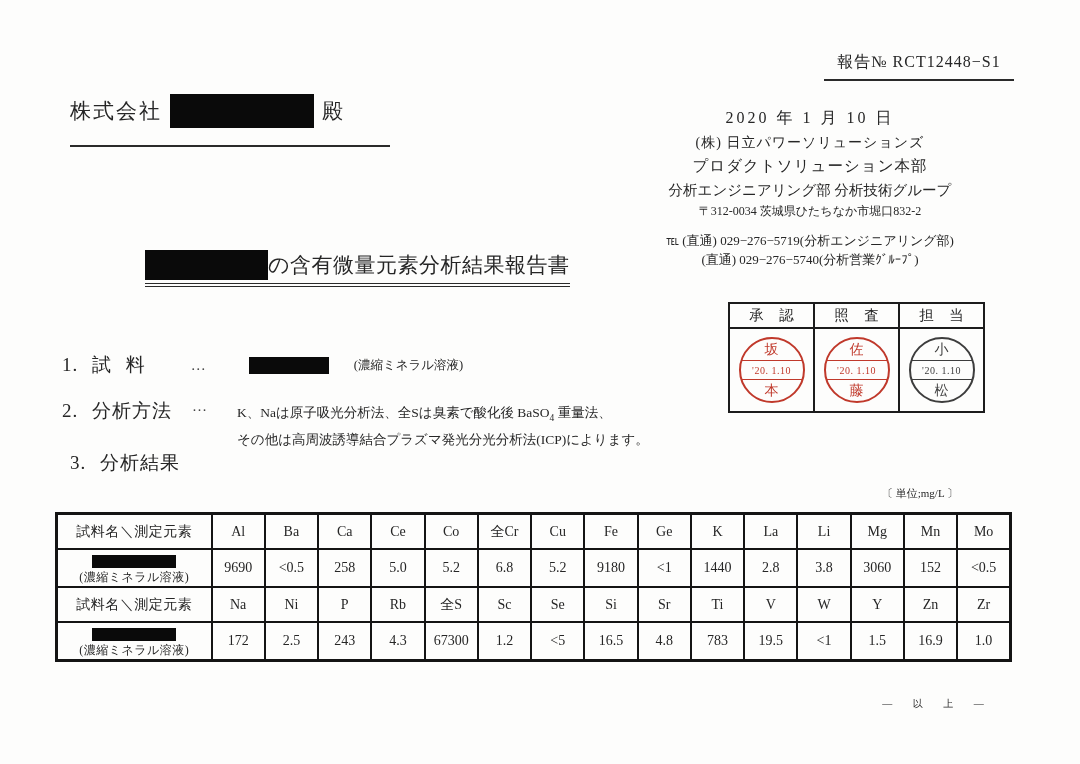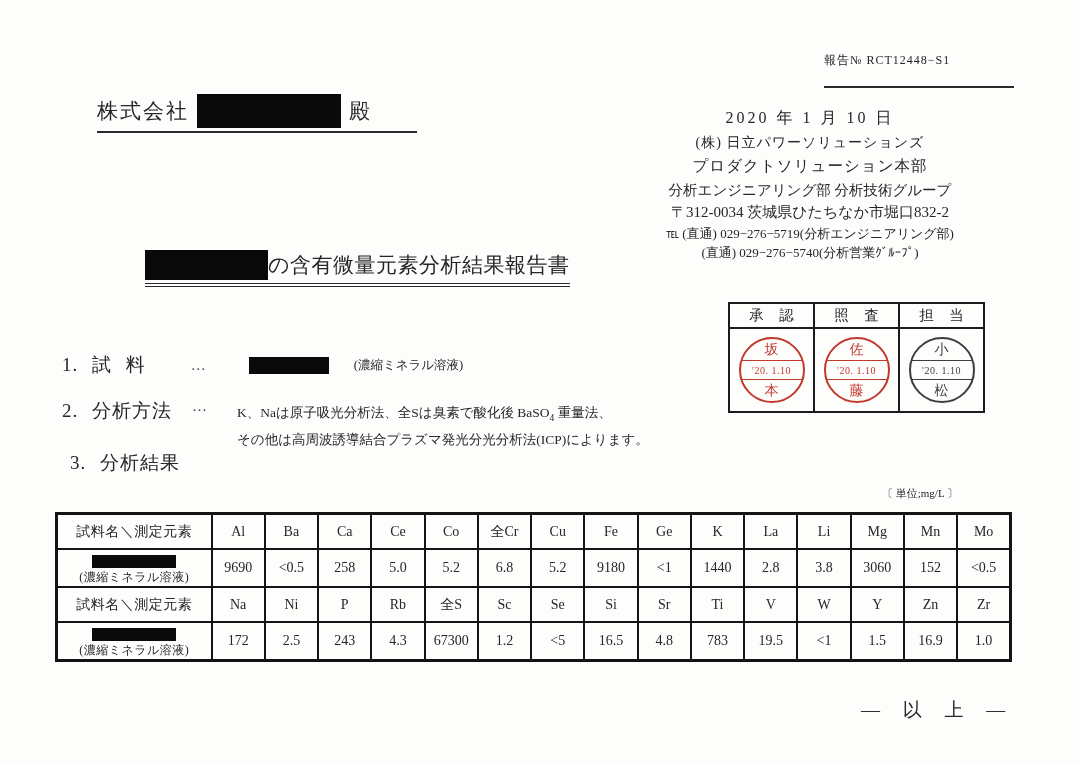--- a/index.html
+++ b/index.html
@@ -3,37 +3,37 @@
 <meta charset="utf-8">
 <style>
   html,body{margin:0;padding:0;background:#e9e9e9;}
   .page{
     position:relative;width:1080px;height:764px;overflow:hidden;
     background:#fdfdfc;color:#262626;
     font-family:"Liberation Serif","DejaVu Serif",serif;
   }
   
   .report-no{
-    position:absolute;top:52px;left:824px;width:190px;
-    font-size:12px;letter-spacing:1px;border-bottom:2px solid #2a2a2a;padding-bottom:17px;
+    position:absolute;top:52px;left:824px;width:190px;text-align:center;
+    font-size:16px;letter-spacing:1px;border-bottom:2px solid #2a2a2a;padding-bottom:6px;
   }
   
   .addressee{
     position:absolute;top:94px;left:70px;width:320px;
-    display:flex;align-items:center;border-bottom:2px solid #2a2a2a;padding-bottom:3px;margin-left:27px;
+    display:flex;align-items:center;border-bottom:2px solid #2a2a2a;padding-bottom:17px;
   }
   .addressee .txt{font-size:21px;letter-spacing:2px;white-space:nowrap;}
   .redact-lg{width:144px;height:34px;background:#0a0a0a;margin:0 8px;flex:none;}
   
   .sender{position:absolute;top:108px;left:616px;width:388px;text-align:center;}
   .s-date{font-size:16px;letter-spacing:3px;margin-bottom:5px;}
   .s-company{font-size:14px;letter-spacing:1px;margin-bottom:4px;}
   .s-division{font-size:15.5px;letter-spacing:1px;margin-bottom:4px;}
   .s-dept{font-size:14.5px;margin-bottom:3px;}
-  .s-addr{font-size:15px;margin-bottom:3px;}
+  .s-addr{font-size:12px;margin-bottom:12px;}
   .s-tel{font-size:13px;margin-bottom:1px;white-space:nowrap;}
   
   .doc-title{
     position:absolute;top:250px;left:145px;display:flex;align-items:flex-end;
     border-bottom:4px double #2a2a2a;padding-bottom:3px;
   }
   .redact-title{width:123px;height:30px;background:#0a0a0a;flex:none;}
   .doc-title .txt{font-size:21px;letter-spacing:.5px;line-height:30px;white-space:nowrap;}
   
   .approval{position:absolute;top:302px;left:728px;border-collapse:collapse;border-radius:12px;}
@@ -70,21 +70,21 @@
   }
   .results td{border:2px solid #141414;text-align:center;font-size:14px;padding:0;overflow:hidden;}
   .results tr.hdr td{height:33px;}
   .results tr.val td{height:36px;}
   .results .lbl{font-size:14px;letter-spacing:.5px;}
   .redact-row{width:84px;height:13px;background:#0a0a0a;margin:3px auto 2px;}
   .s-note{font-size:12px;line-height:14px;white-space:nowrap;}
   
   .closing{
     position:absolute;top:697px;left:858px;width:152px;text-align:center;
-    font-size:19px;letter-spacing:2px;word-spacing:14px;white-space:nowrap;
+    font-size:10px;letter-spacing:2px;word-spacing:14px;white-space:nowrap;
   }
 </style>
 </head>
 <body>
 
 <div class="page">
 
   <div class="report-no">報告№ RCT12448−S1</div>
 
   <div class="addressee">

